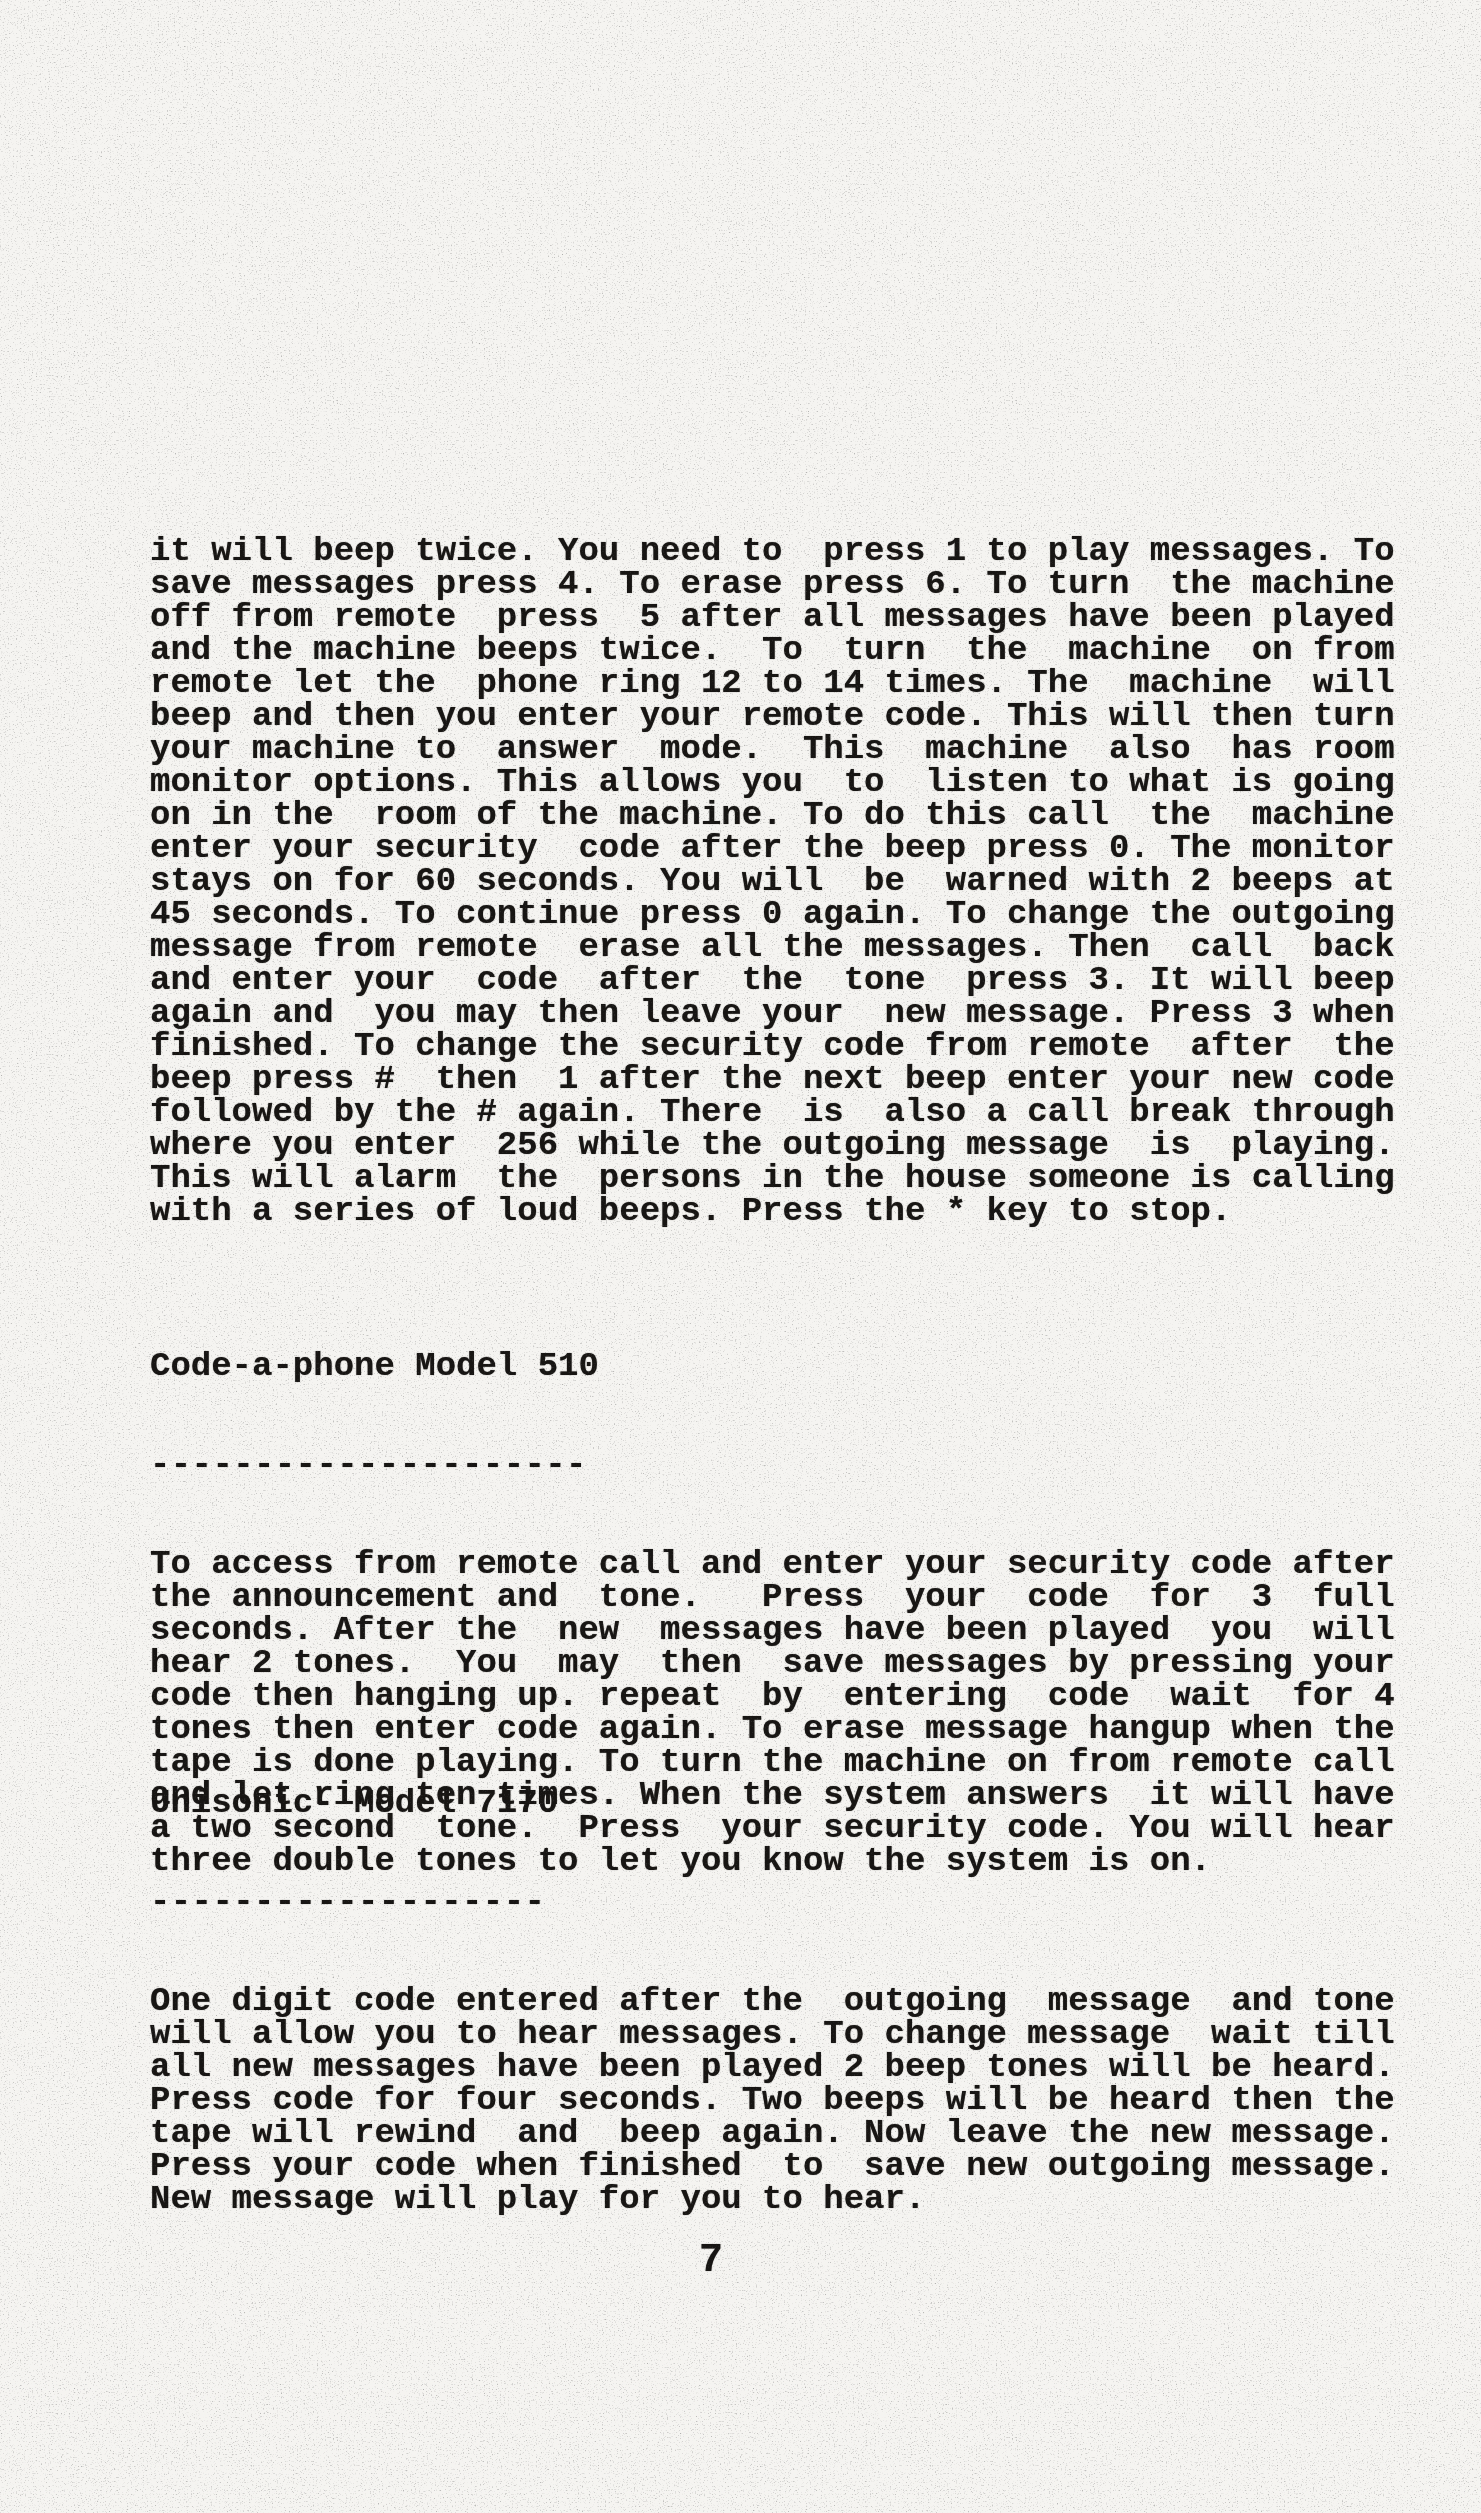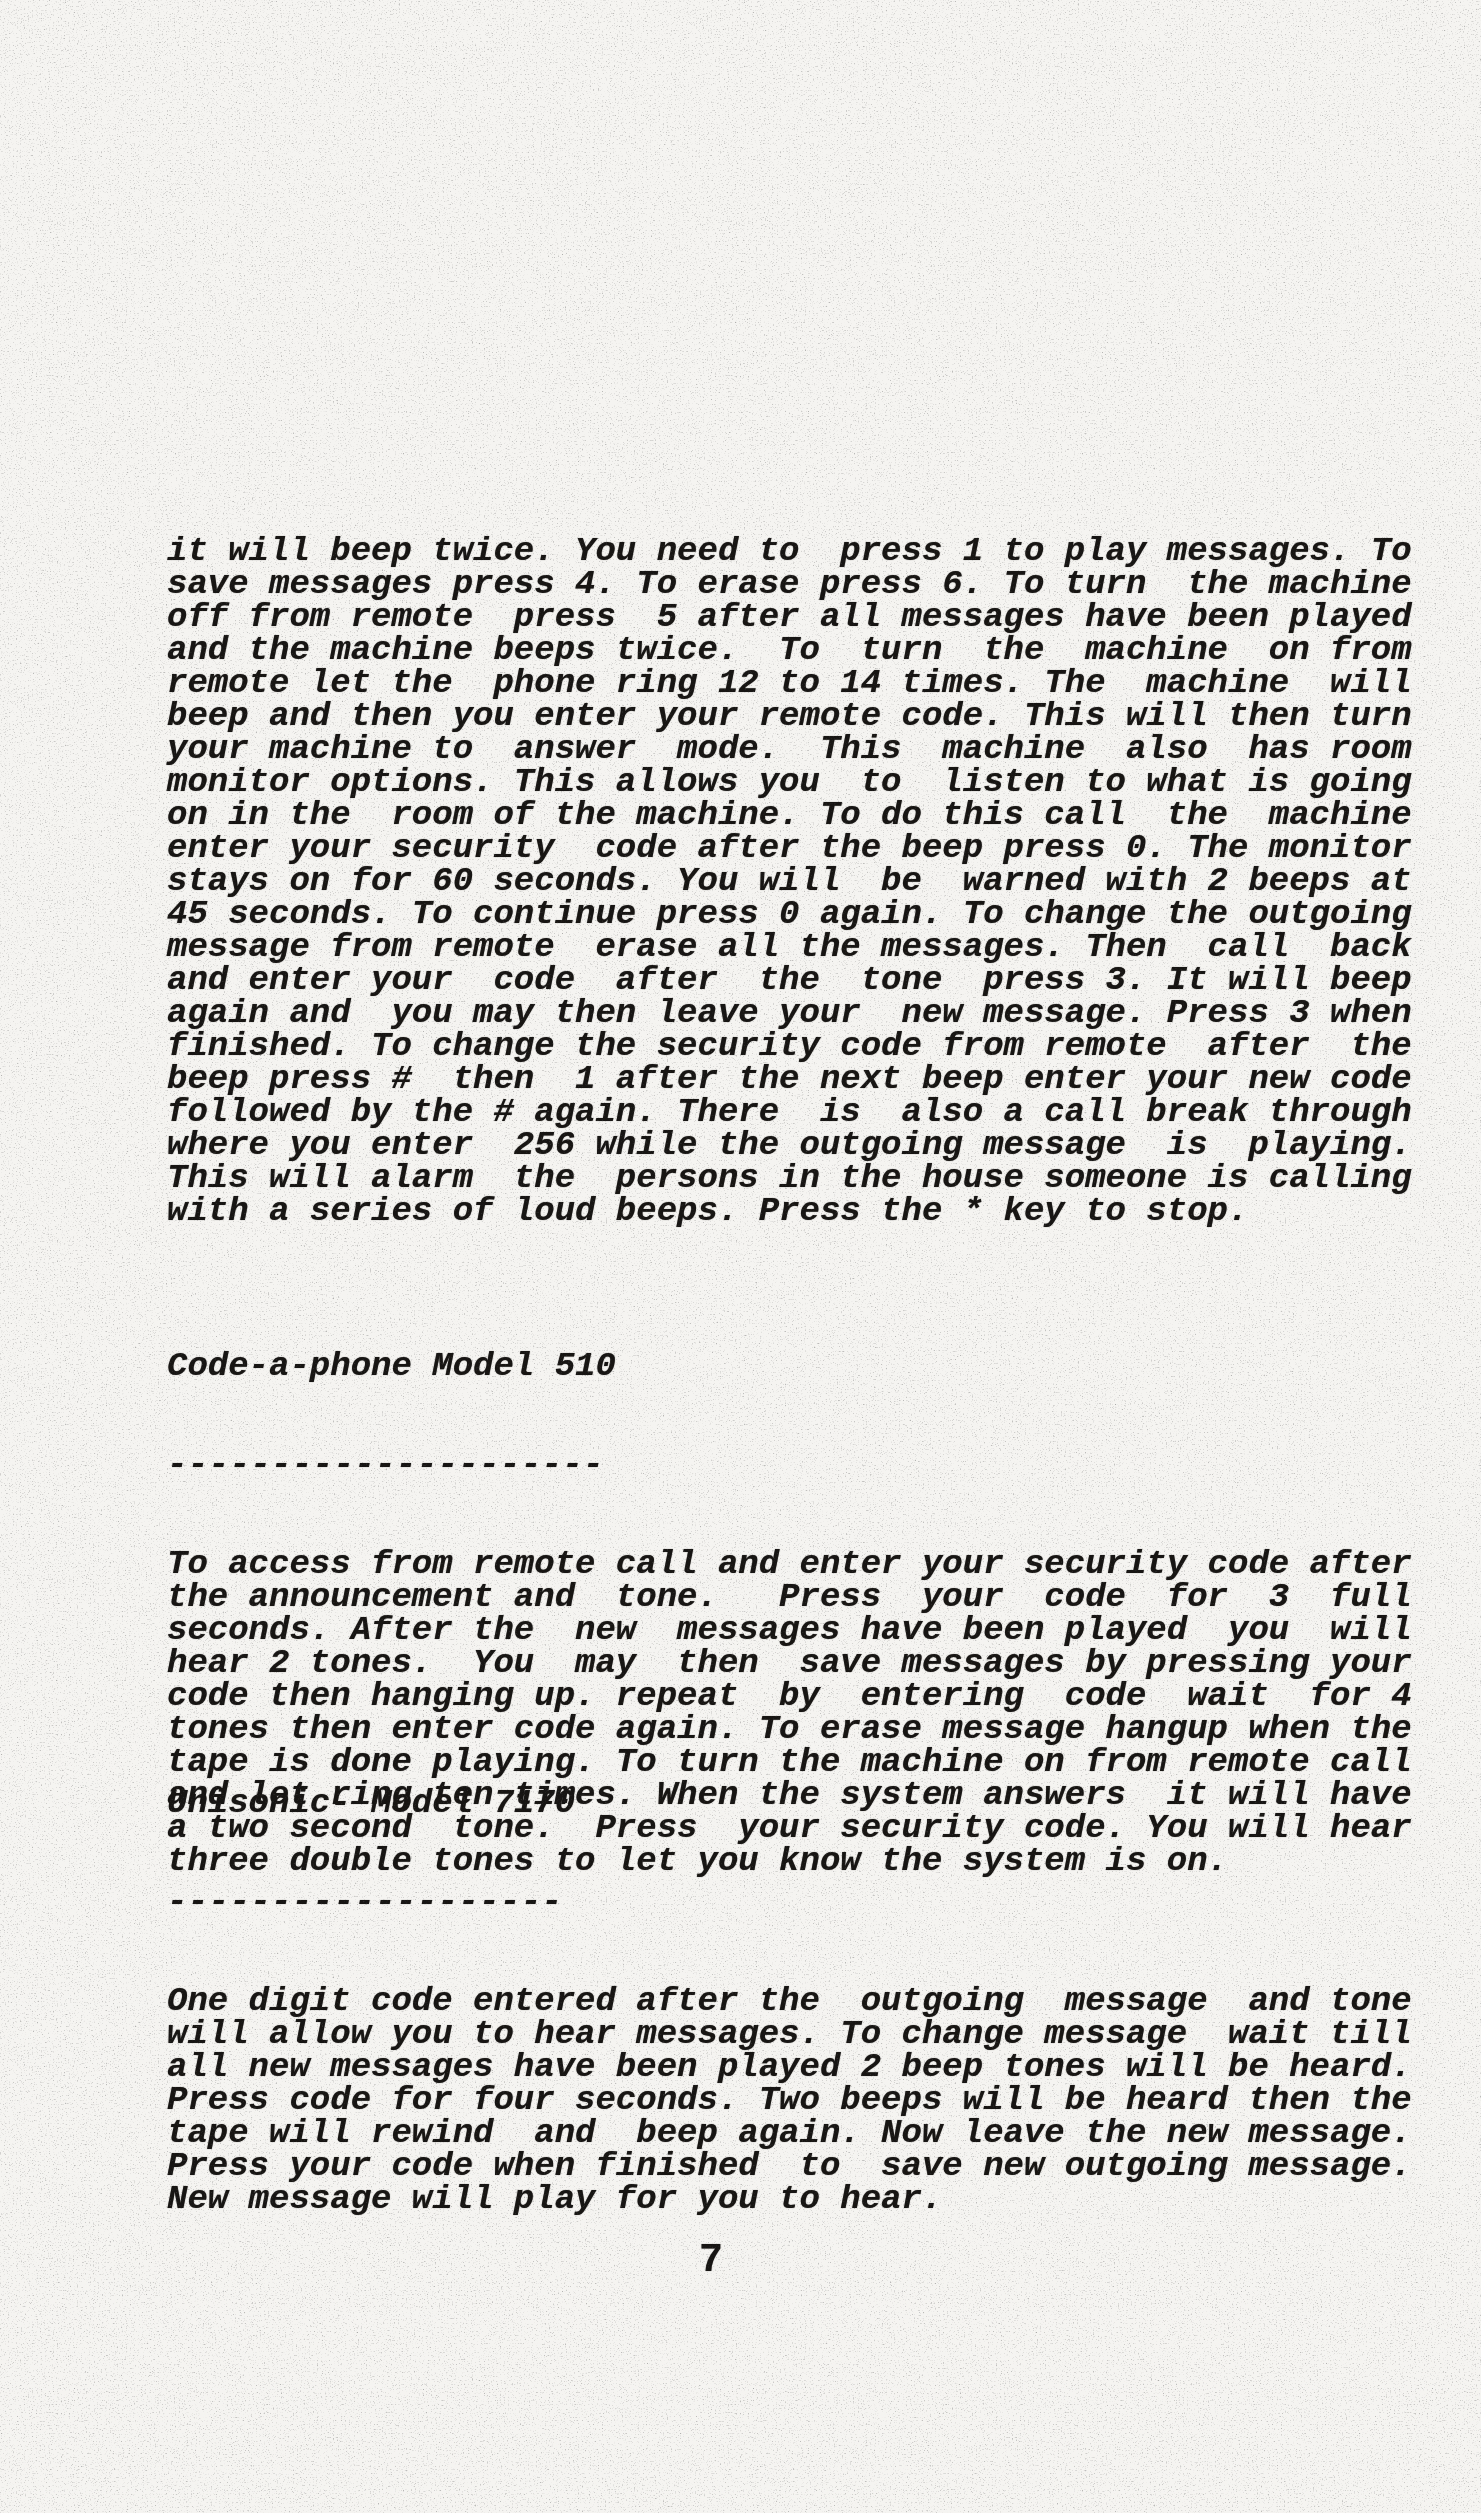--- a/index.html
+++ b/index.html
@@ -15,23 +15,22 @@
     overflow: hidden;
     font-family: "Liberation Mono", "DejaVu Sans Mono", monospace;
     font-weight: 700;
     font-size: 34px;
     line-height: 33px;
     color: #171513;
     text-shadow: 0 0 1px rgba(25, 22, 20, 0.65);
   }
   .block {
     position: absolute;
-    left: 167px;
+    left: 150px;
     white-space: pre;
-    font-style: italic;
   }
   .intro  { top: 535px; }
   .sec1   { top: 1284px; }
   .sec2   { top: 1721px; }
   .sec-title     { white-space: pre; }
   .sec-underline { white-space: pre; letter-spacing: 0.4px; }
   .sec-body      { white-space: pre; }
   .page-number {
     position: absolute;
     left: 699px;

